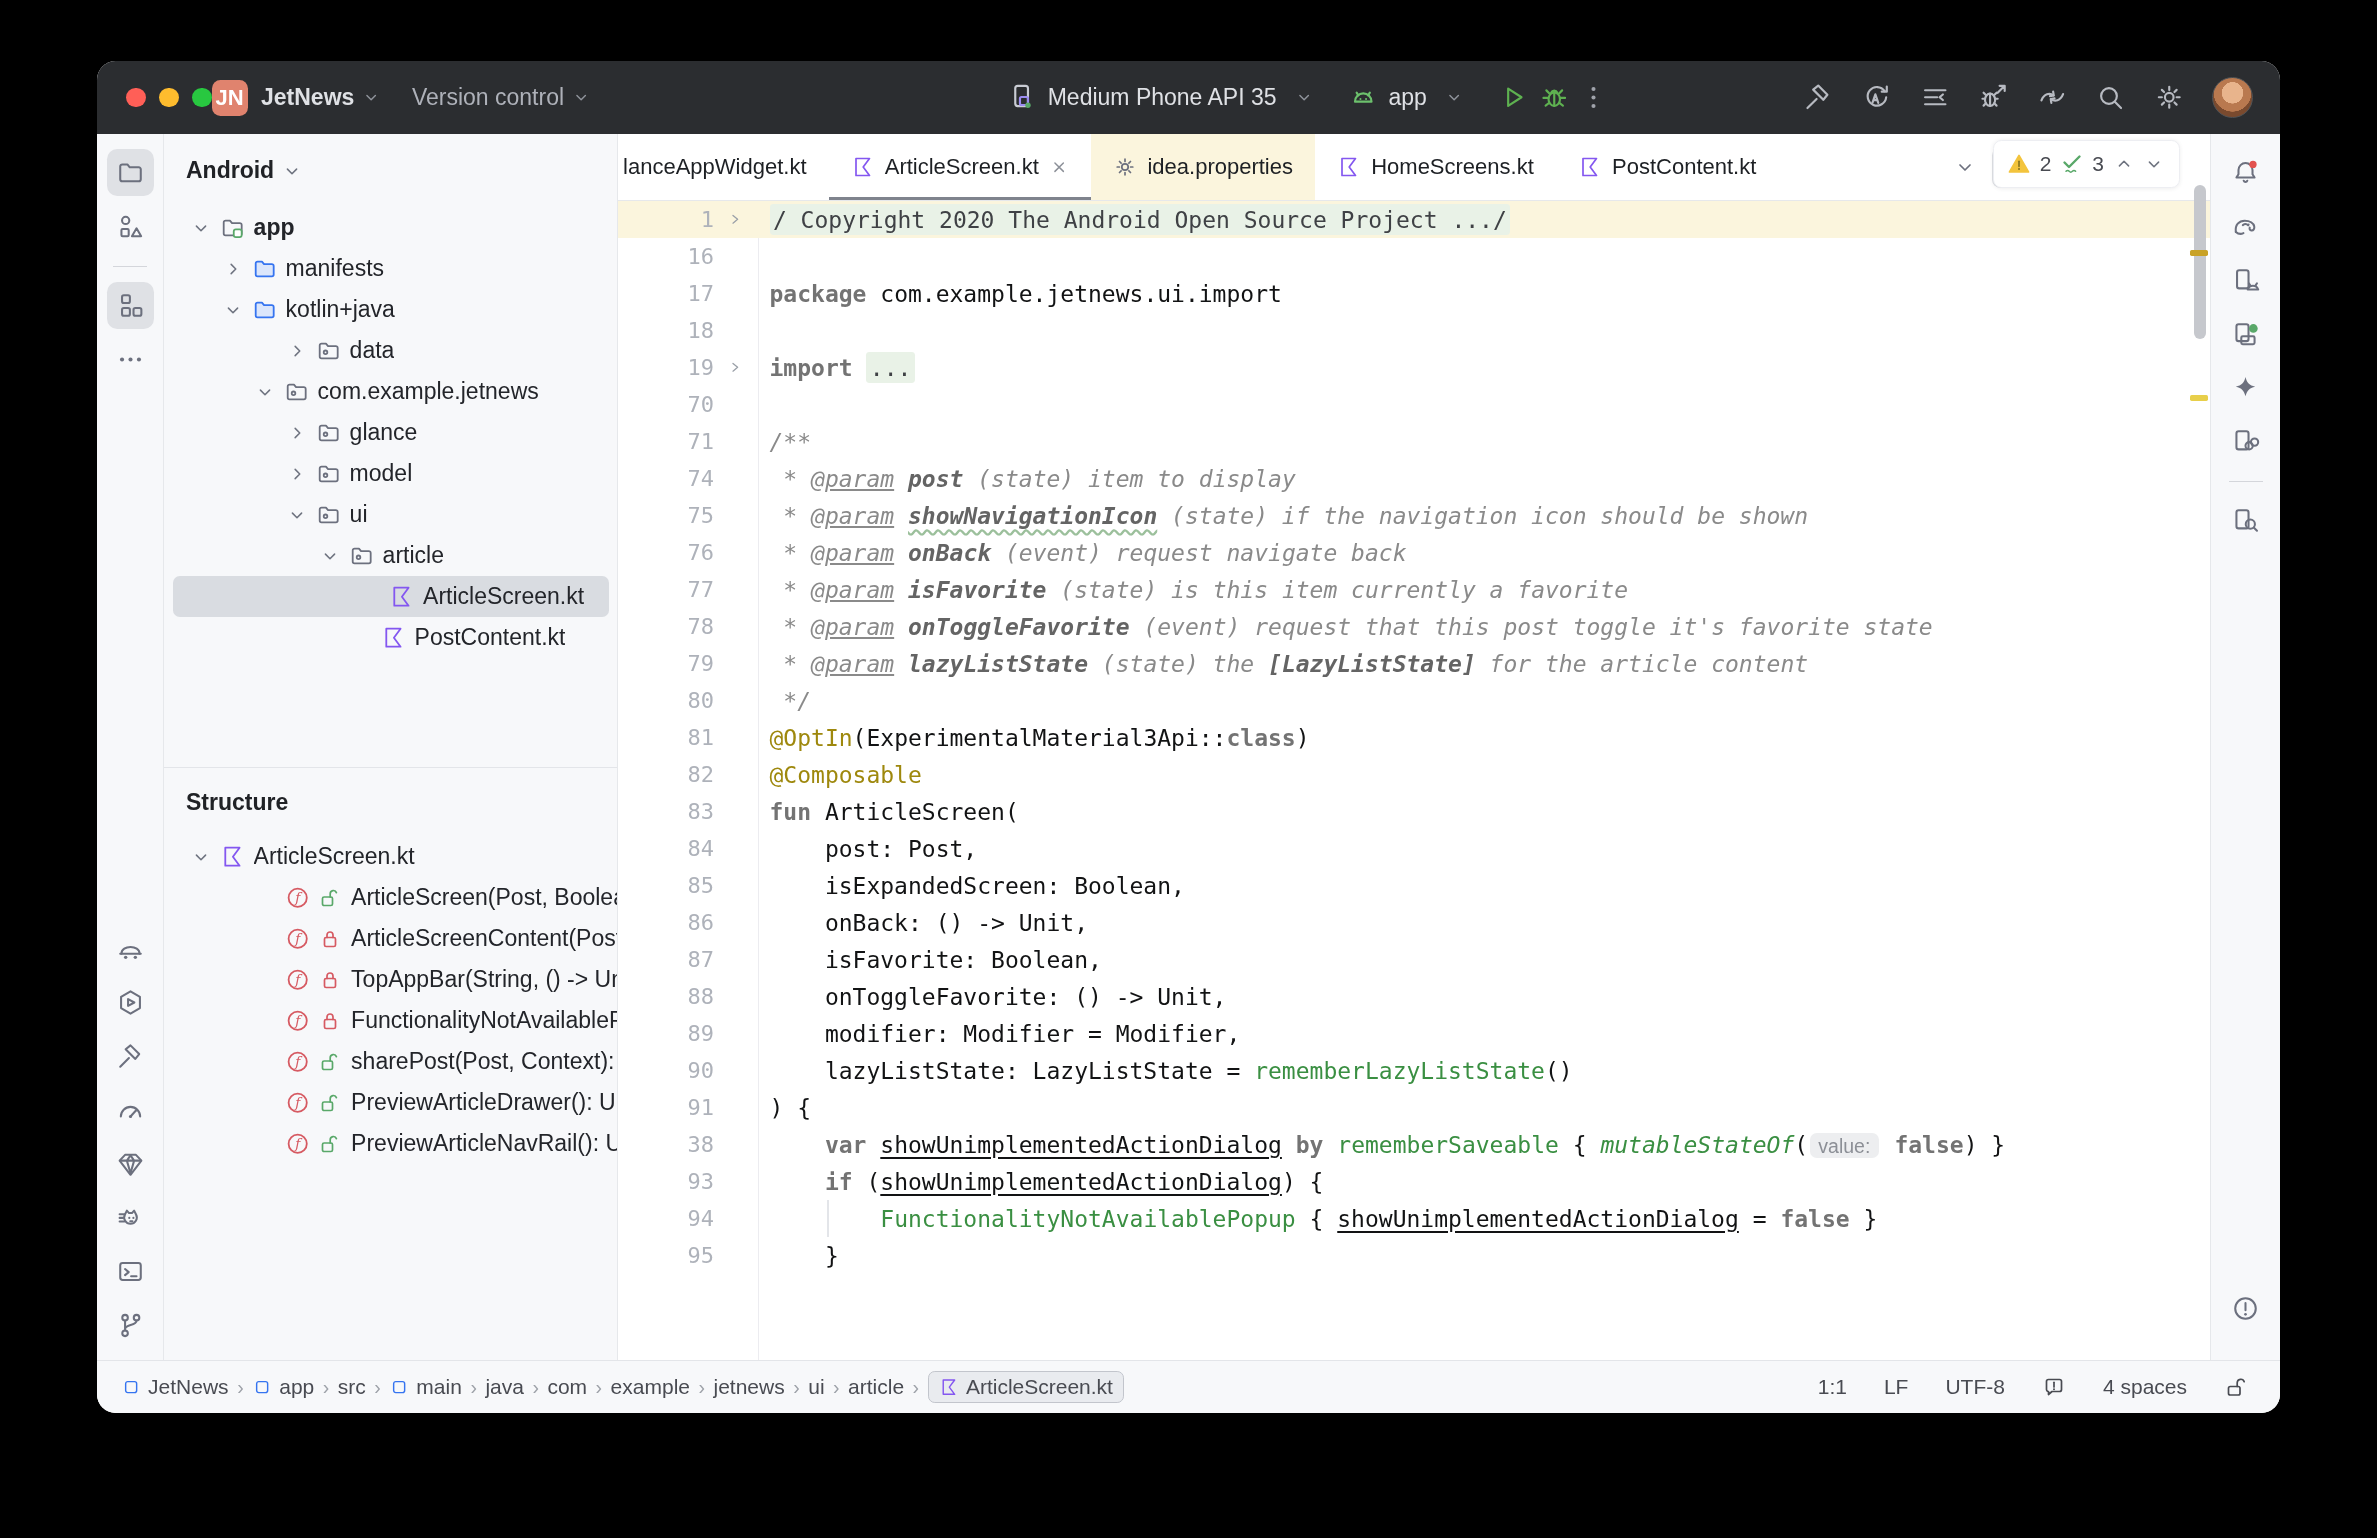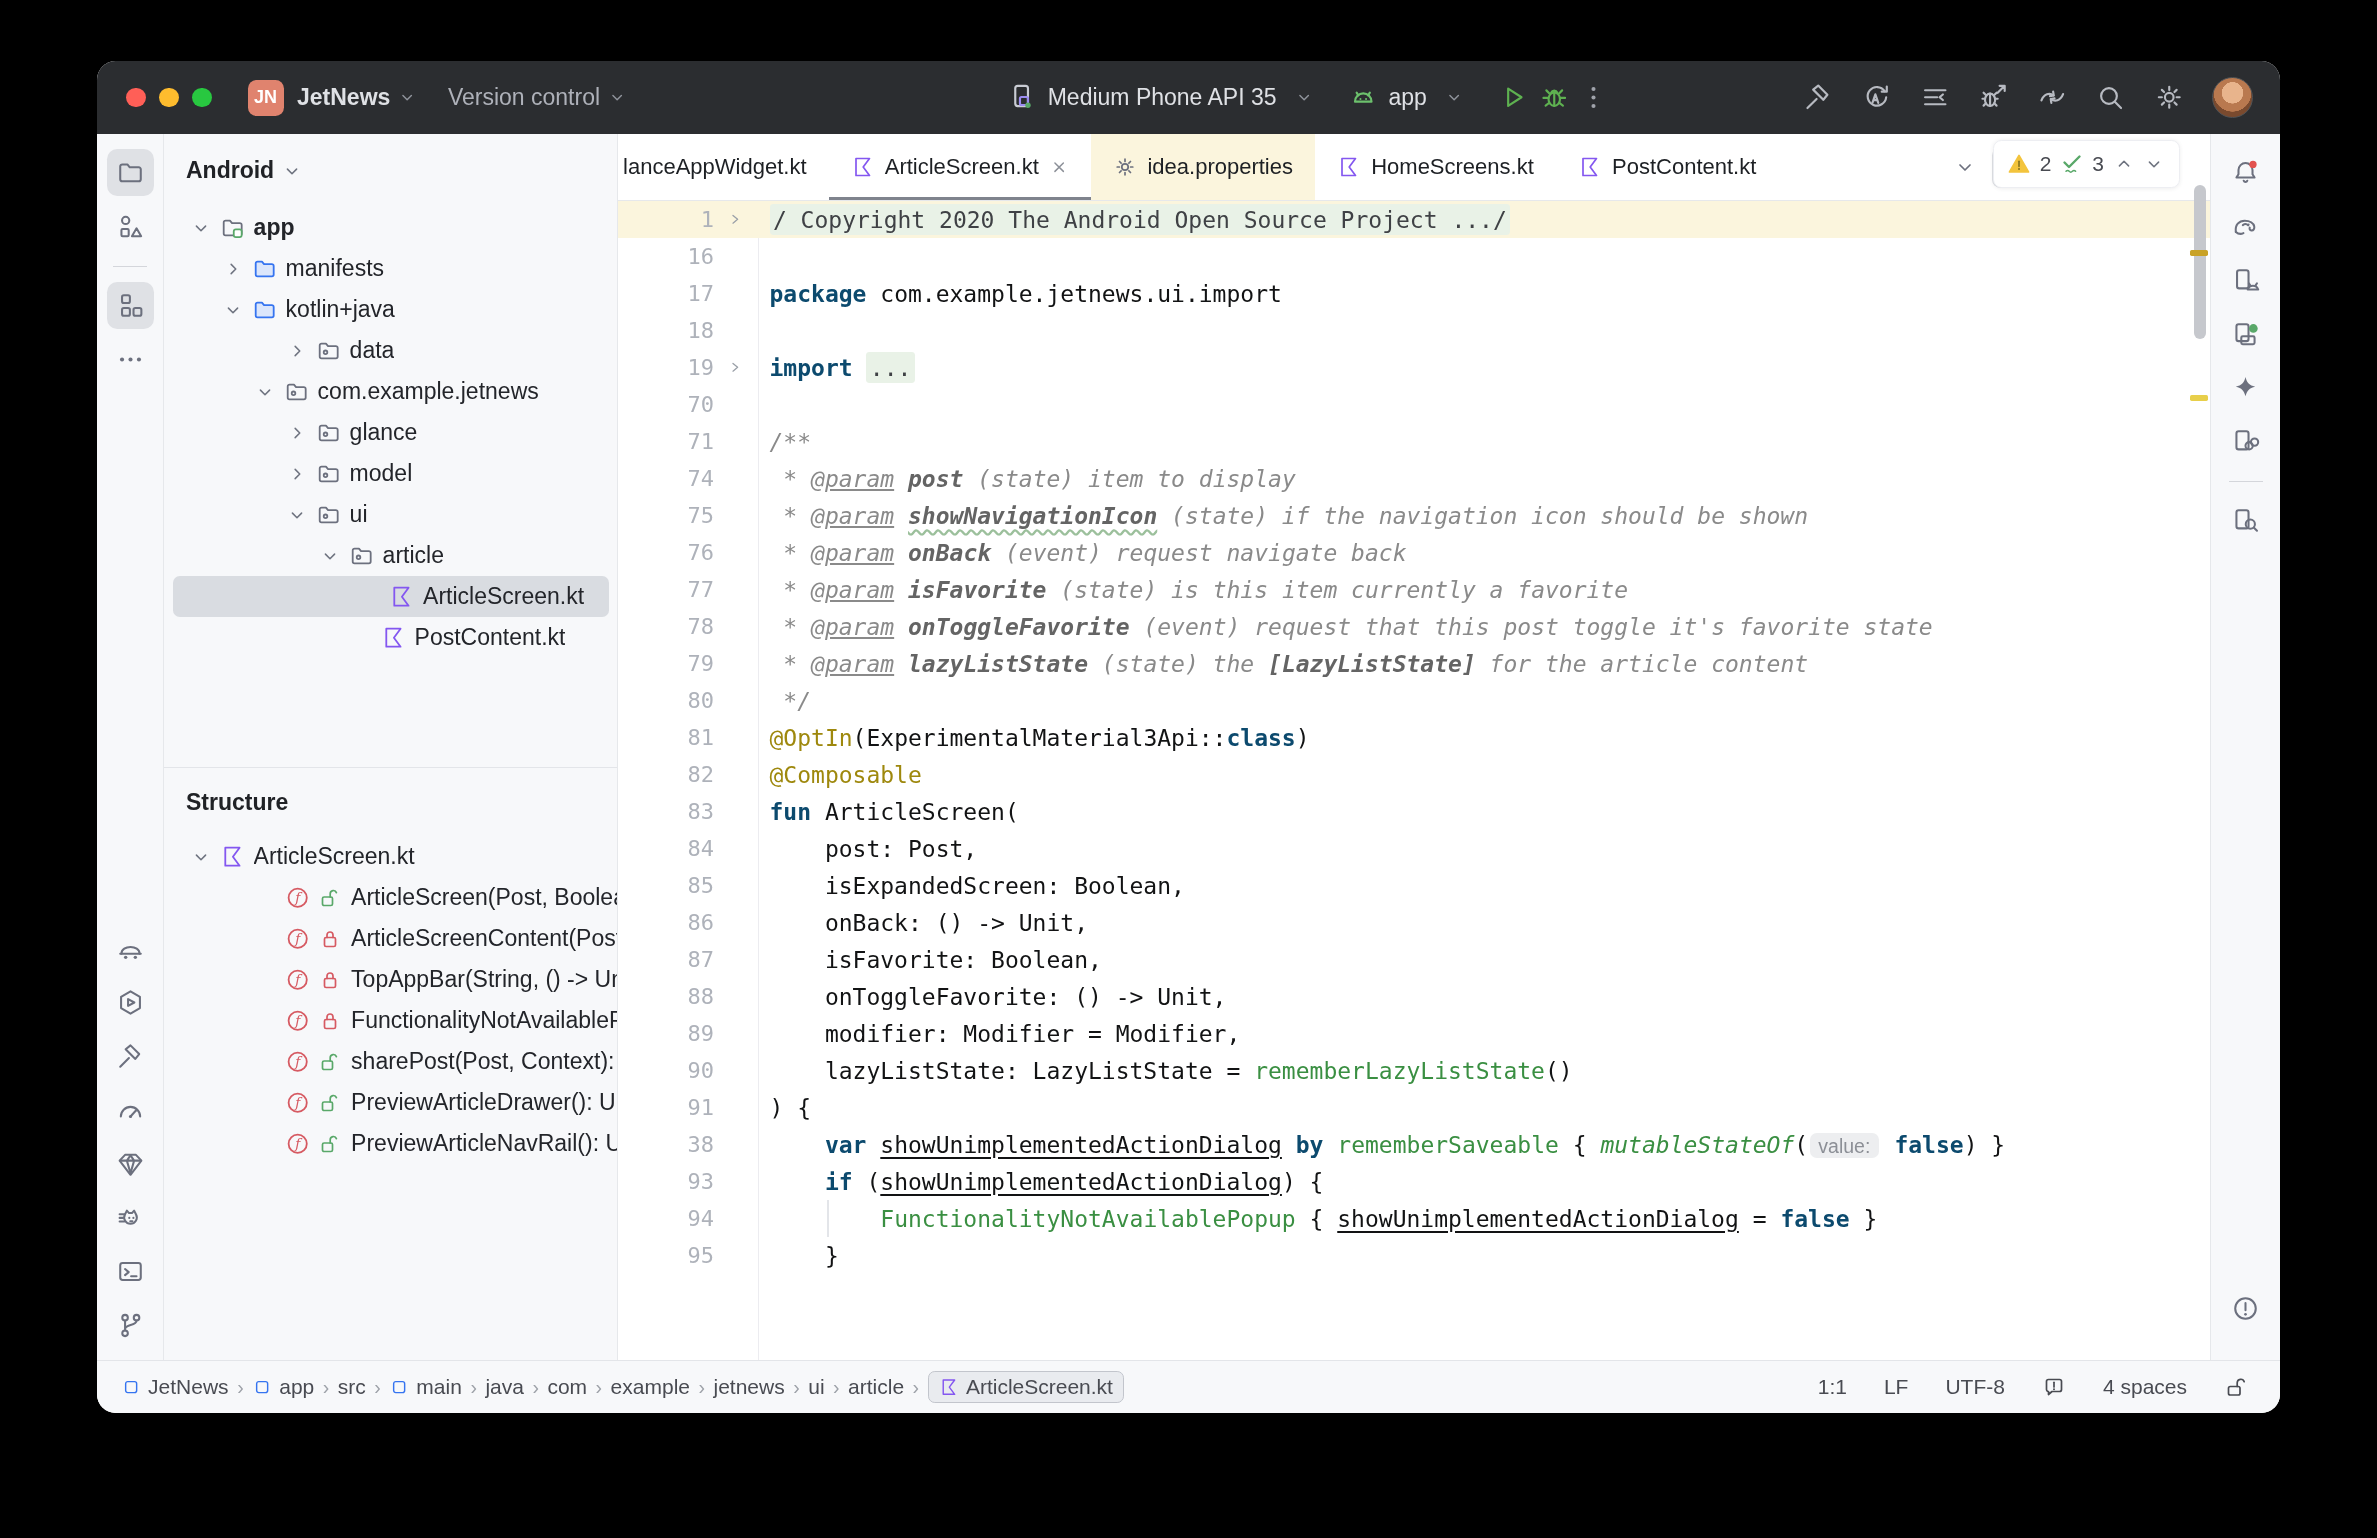--- a/index.html
+++ b/index.html
@@ -5,21 +5,21 @@
   html,body{margin:0;padding:0;background:#000;width:2377px;height:1538px;overflow:hidden;
     font-family:"Liberation Sans",sans-serif;-webkit-font-smoothing:antialiased;}
   .window{position:absolute;left:97px;top:61px;width:2183px;height:1352px;border-radius:18.6px;
     background:#fff;overflow:hidden;}
   
   .titlebar{height:73px;background:#2b2d30;display:flex;align-items:center;position:relative;color:#dfe1e5;}
   .traffic{display:flex;gap:13.5px;margin-left:29px;}
   .traffic span{width:19.5px;height:19.5px;border-radius:50%;}
   .tl-red{background:#ff5f57}.tl-yellow{background:#febc2e}.tl-green{background:#28c840}
   .jn-badge{width:36px;height:36px;border-radius:8.5px;background:#e0836e;color:#fff;font-weight:700;
-    font-size:18px;display:flex;align-items:center;justify-content:center;margin-left:36px;}
+    font-size:22px;display:flex;align-items:center;justify-content:center;}
   .tb-name{font-weight:600;font-size:23px;margin-left:13.5px;}
   .tb-vcs{color:#aeb1b9;font-size:23px;margin-left:30.5px;}
   .tb-chev{color:#8f939b;margin-left:6.8px;display:flex;align-items:center;}
   .tb-center{position:absolute;left:910px;display:flex;align-items:center;gap:10.2px;font-size:23px;}
   .tb-right{margin-left:auto;display:flex;align-items:center;gap:28px;padding-right:27px;color:#b7bac1;}
   .tb-gap{width:13.5px;}
   .green{color:#6cc06c}
   .avatar{width:39px;height:39px;border-radius:50%;background:
     radial-gradient(circle at 50% 38%, #e8b48c 0 34%, #b9794f 35% 60%, #7a4a2e 61% 100%);
     border:0.8px solid #515356;}
@@ -59,21 +59,21 @@
   .ts-sep{width:0.8px;height:29px;background:#dcdee3;margin:0 6.8px;flex:none;}
   
   .code{position:absolute;top:67px;left:0;right:0;bottom:0;overflow:hidden;
     font-family:"DejaVu Sans Mono",monospace;}
   .code::before{content:'';position:absolute;left:140px;top:0;bottom:0;width:0.8px;background:#ececf0;}
   .code-line{height:37px;display:flex;align-items:center;position:relative;}
   .code-line.hl{background:#fbf5dd;}
   .ln{width:96px;flex:none;text-align:right;color:#aeb2ba;font-size:22px;}
   .fold-slot{width:42px;flex:none;display:flex;justify-content:center;color:#9aa0a8;}
   .code-text{font-size:23px;white-space:pre;padding-left:13.5px;color:#121314;}
-  .tk-k{color:#0c4a6e;font-weight:700;}
+  .tk-k{color:#737373;font-weight:700;}
   .tk-a{color:#9e880d;}
   .tk-f{color:#3a8f42;}
   .tk-fi{color:#3a8f42;font-style:italic;}
   .tk-c{color:#8a8a8a;font-style:italic;}
   .tk-dt{color:#8a8a8a;font-style:italic;text-decoration:underline;}
   .tk-dp{color:#646464;font-style:italic;font-weight:700;}
   .tk-dpw{color:#646464;font-style:italic;font-weight:700;text-decoration:underline wavy #9cc09c;text-underline-offset:5.1px;}
   .tk-db{color:#646464;font-style:italic;font-weight:700;}
   .tk-u{text-decoration:underline;text-underline-offset:4.2px;}
   .tk-fold{background:#e9f2e7;border-radius:3.4px;padding:2.5px 3.4px;color:#3f4145;}

